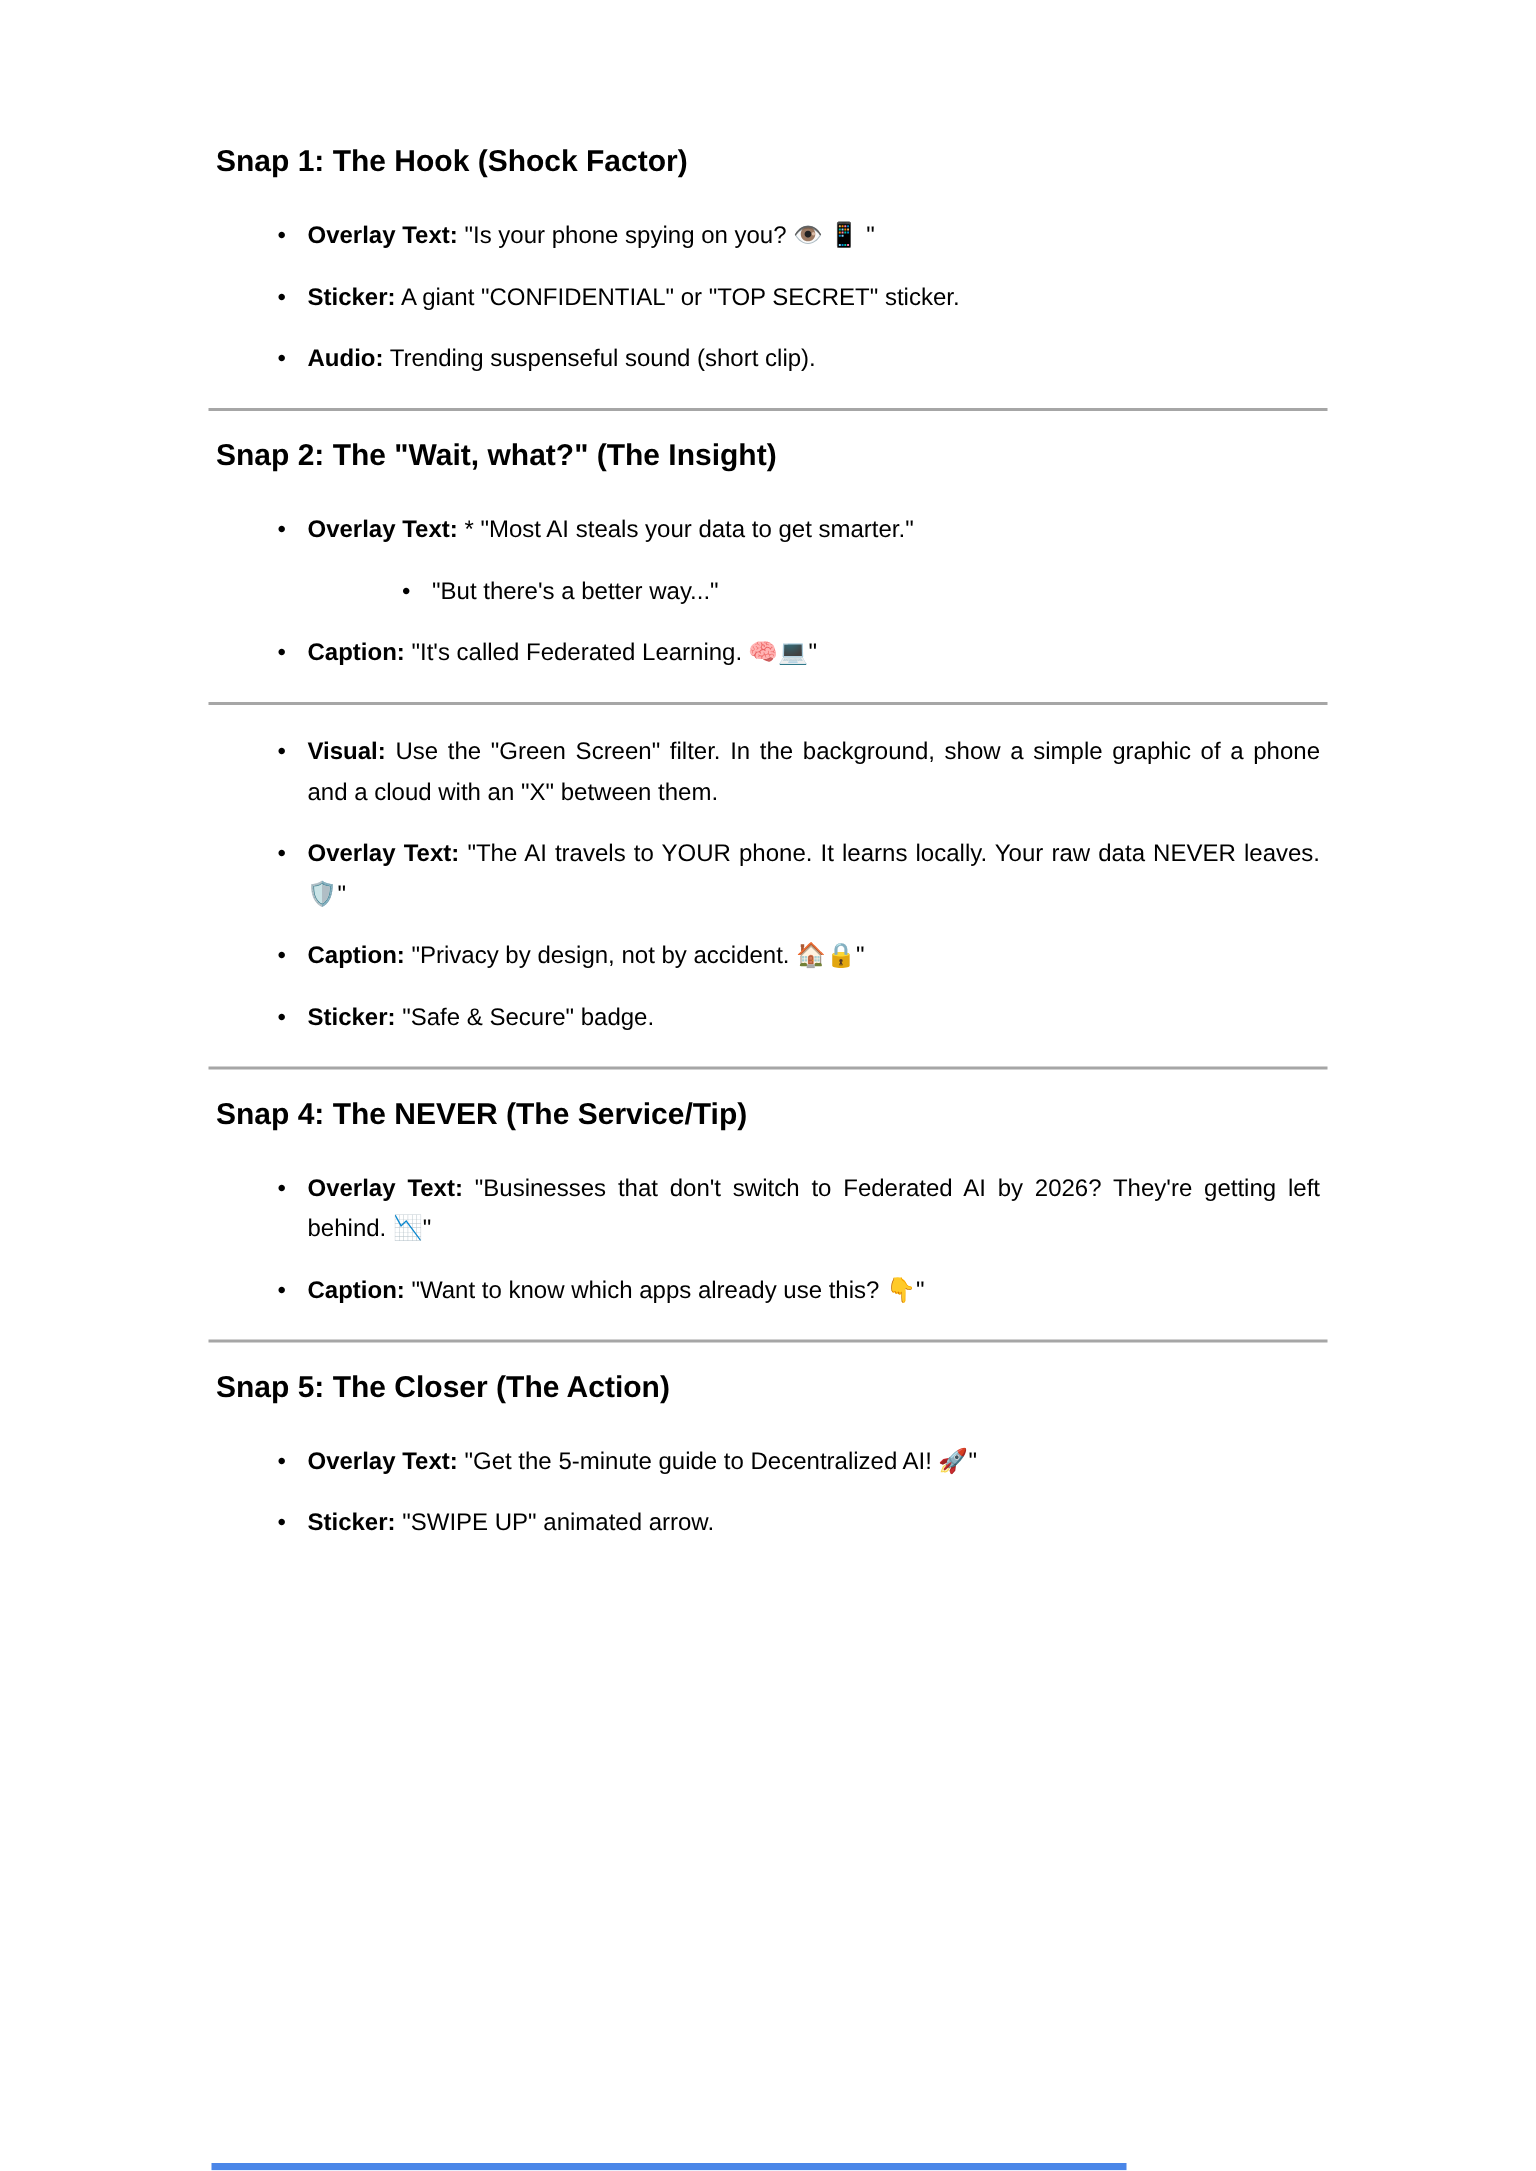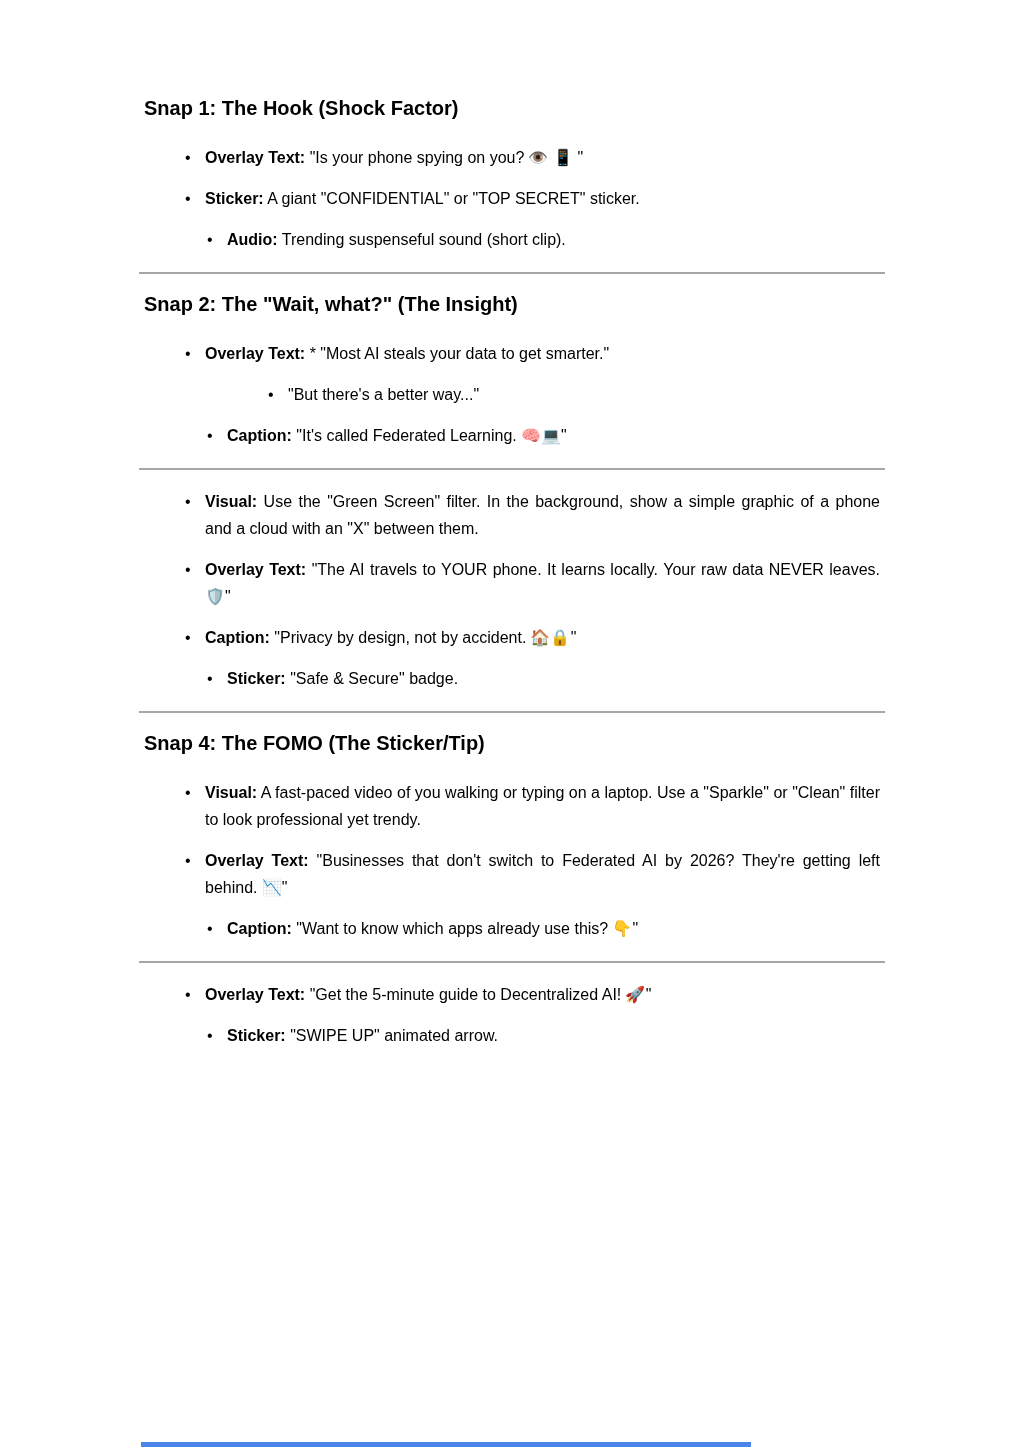--- a/index.html
+++ b/index.html
@@ -31,21 +31,21 @@
     margin: 0;
     padding: 0 0 0 61px;
   }
   ul.bullets > li {
     position: relative;
     font-size: 16px;
     line-height: 27px;
     text-align: justify;
     margin: 0 0 14px 0;
   }
-  ul.bullets > li:last-child { margin-bottom: 0; margin-left: 22px; }
+  ul.bullets > li:last-child { margin-bottom: 0; }
   ul.bullets > li::before {
     content: "\2022";
     position: absolute;
     left: -20px;
     top: 0;
     font-size: 16px;
     line-height: 27px;
   }
   ul.bullets ul.sub {
     list-style: none;
@@ -145,40 +145,37 @@
         <li>
           <span class="lbl">Sticker:</span>
           <span class="txt">"Safe &amp; Secure" badge.</span>
         </li>
       </ul>
     </section>
 
     <hr class="sec-divider" style="border-top-color: rgb(166, 166, 166);">
 
     <section class="snap">
-      <h2 class="sec-title">Snap 4: The FOMO (The Sticker/Tip)</h2>
+      <h2 class="sec-title">Snap 4: The NEVER (The Service/Tip)</h2>
       <ul class="bullets">
-        <li>
-          <span class="lbl">Visual:</span>
-          <span class="txt">A fast-paced video of you walking or typing on a laptop. Use a "Sparkle" or "Clean" filter to look professional yet trendy.</span>
-        </li>
         <li>
           <span class="lbl">Overlay Text:</span>
           <span class="txt">"Businesses that don't switch to Federated AI by 2026? They're getting left behind. 📉"</span>
         </li>
         <li>
           <span class="lbl">Caption:</span>
           <span class="txt">"Want to know which apps already use this? 👇"</span>
         </li>
       </ul>
     </section>
 
     <hr class="sec-divider" style="border-top-color: rgb(166, 166, 166);">
 
     <section class="snap">
+      <h2 class="sec-title">Snap 5: The Closer (The Action)</h2>
       <ul class="bullets">
         <li>
           <span class="lbl">Overlay Text:</span>
           <span class="txt">"Get the 5-minute guide to Decentralized AI! 🚀"</span>
         </li>
         <li>
           <span class="lbl">Sticker:</span>
           <span class="txt">"SWIPE UP" animated arrow.</span>
         </li>
       </ul>

